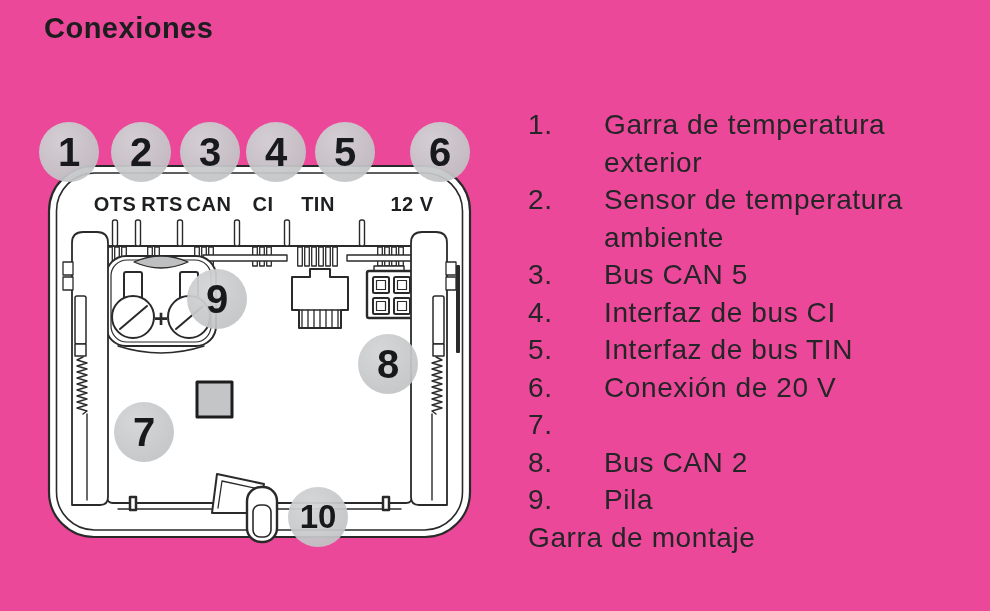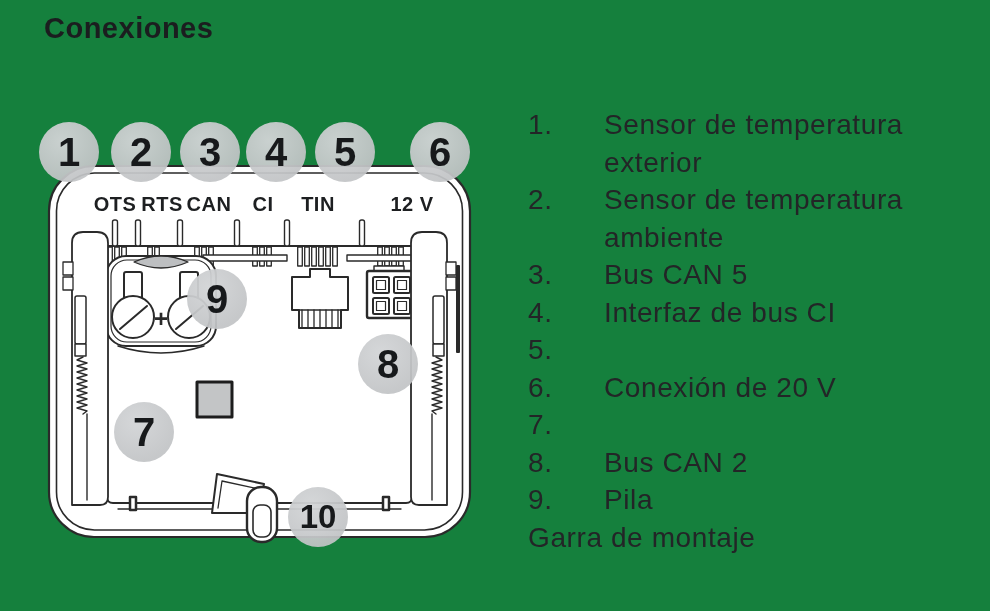--- a/index.html
+++ b/index.html
@@ -1,16 +1,16 @@
 <!DOCTYPE html>
 <html><head>
 <meta charset="utf-8">
 <style>
   html,body{margin:0;padding:0;background:#fdfdfd;}
-  .page{position:relative;width:990px;height:611px;background:#15803d;overflow:hidden;
+  .page{position:relative;width:990px;height:611px;background:#ec4899;overflow:hidden;
         font-family:"Liberation Sans","DejaVu Sans",sans-serif;color:#212325;}
   .title{position:absolute;left:44px;top:12px;font-size:29px;font-weight:bold;
          letter-spacing:.5px;color:#1b1d1f;}
   .diagram{position:absolute;left:0;top:0;width:510px;height:611px;}
   .diagram svg{position:absolute;left:0;top:0;}
   .tlabel{position:absolute;top:193px;transform:translateX(-50%);font-size:20px;
           font-weight:bold;letter-spacing:.5px;color:#1d1f21;white-space:nowrap;}
   .callout{position:absolute;width:60px;height:60px;border-radius:50%;
            background:radial-gradient(circle at 38% 32%, rgba(211,213,215,.95), rgba(194,196,198,.93) 72%);
            display:flex;align-items:center;justify-content:center;
@@ -166,36 +166,37 @@
     <div class="callout" style="left:410px;top:122px">6</div>
     <div class="callout" style="left:114px;top:402px">7</div>
     <div class="callout" style="left:358px;top:334px">8</div>
     <div class="callout" style="left:187px;top:269px">9</div>
     <div class="callout two-digit" style="left:288px;top:487px">10</div>
   </div>
 
   <div class="legend">
     <div class="lrow">
         <span class="lnum">1.</span>
-        <span class="ltext">Sensor de temperatura exterior</span>
+        <span class="ltext">Garra de temperatura exterior</span>
       </div>
     <div class="lrow">
         <span class="lnum">2.</span>
         <span class="ltext">Sensor de temperatura ambiente</span>
       </div>
     <div class="lrow">
         <span class="lnum">3.</span>
         <span class="ltext">Bus CAN 5</span>
       </div>
     <div class="lrow">
         <span class="lnum">4.</span>
         <span class="ltext">Interfaz de bus CI</span>
       </div>
     <div class="lrow">
         <span class="lnum">5.</span>
+        <span class="ltext">Interfaz de bus TIN</span>
       </div>
     <div class="lrow">
         <span class="lnum">6.</span>
         <span class="ltext">Conexión de 20 V</span>
       </div>
     <div class="lrow">
         <span class="lnum">7.</span>
       </div>
     <div class="lrow">
         <span class="lnum">8.</span>

